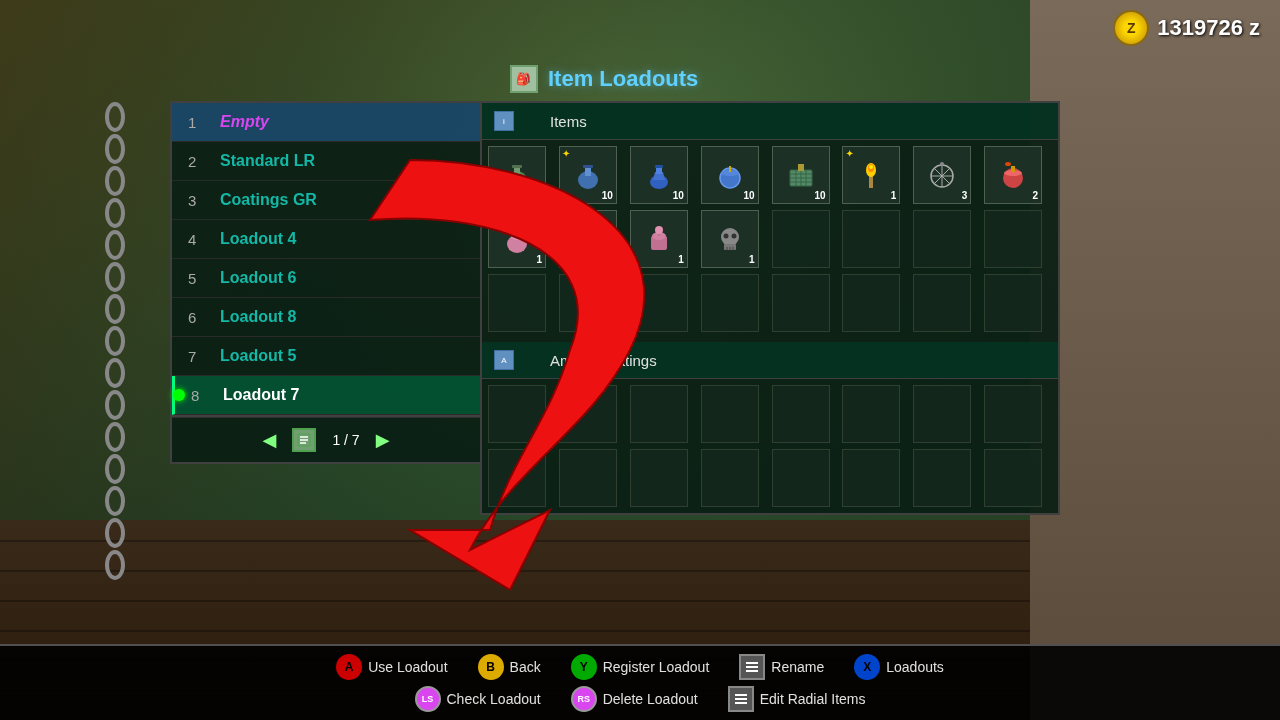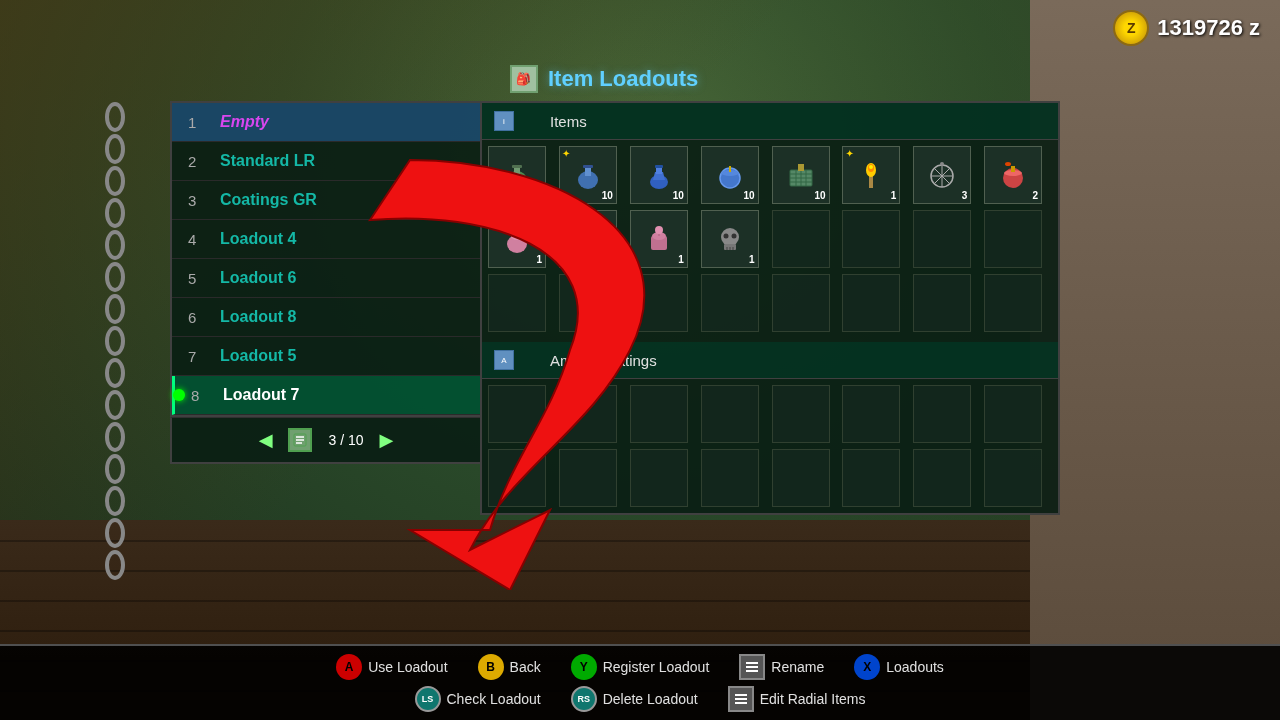--- a/index.html
+++ b/index.html
@@ -376,21 +376,21 @@
 
     .btn-a { background: #cc0000; }
     .btn-b { background: #ddaa00; }
     .btn-y { background: #00aa00; }
     .btn-x { background: #0044cc; }
 
     .btn-ls, .btn-rs {
       width: 26px;
       height: 26px;
       border-radius: 50%;
-      background: #0f766e;
+      background: #d946ef;
       border: 2px solid #999;
       display: flex;
       align-items: center;
       justify-content: center;
       font-size: 9px;
       font-weight: bold;
       color: #fff;
       flex-shrink: 0;
     }
 
@@ -509,21 +509,21 @@
       <div class="pagination">
         <span class="page-arrow">◀</span>
         <div class="page-icon">
           <svg width="16" height="16" viewBox="0 0 16 16">
             <rect x="2" y="2" width="12" height="12" rx="1" fill="#70a070" stroke="#50a050" stroke-width="1"></rect>
             <line x1="4" y1="5" x2="12" y2="5" stroke="#fff" stroke-width="1.5"></line>
             <line x1="4" y1="8" x2="12" y2="8" stroke="#fff" stroke-width="1.5"></line>
             <line x1="4" y1="11" x2="10" y2="11" stroke="#fff" stroke-width="1.5"></line>
           </svg>
         </div>
-        <span class="page-text">3 / 10</span>
+        <span class="page-text">1 / 7</span>
         <span class="page-arrow">▶</span>
       </div>
     </div>
 
     <div class="items-panel">
 
       <div class="section-header">
         <div class="section-header-icon">
           <svg width="14" height="14" viewBox="0 0 14 14">
             <rect x="1" y="1" width="12" height="12" rx="1" fill="#6090c0"></rect>

